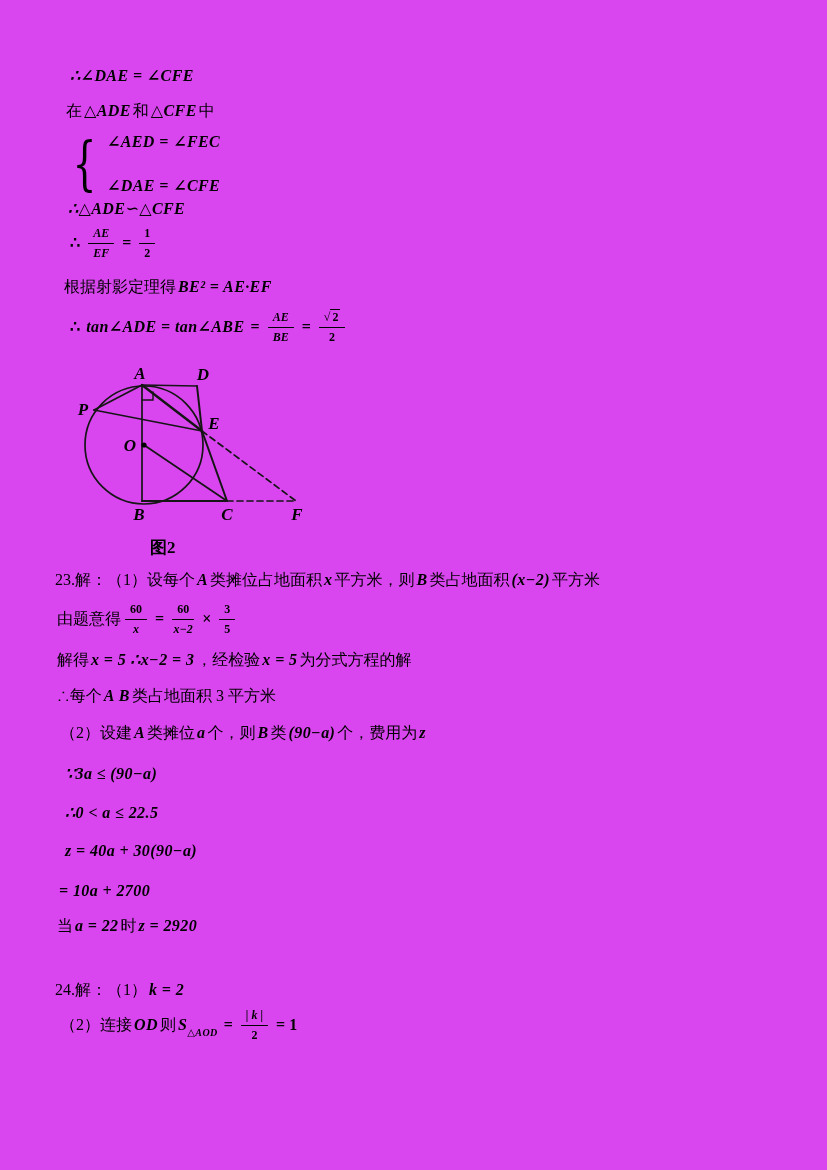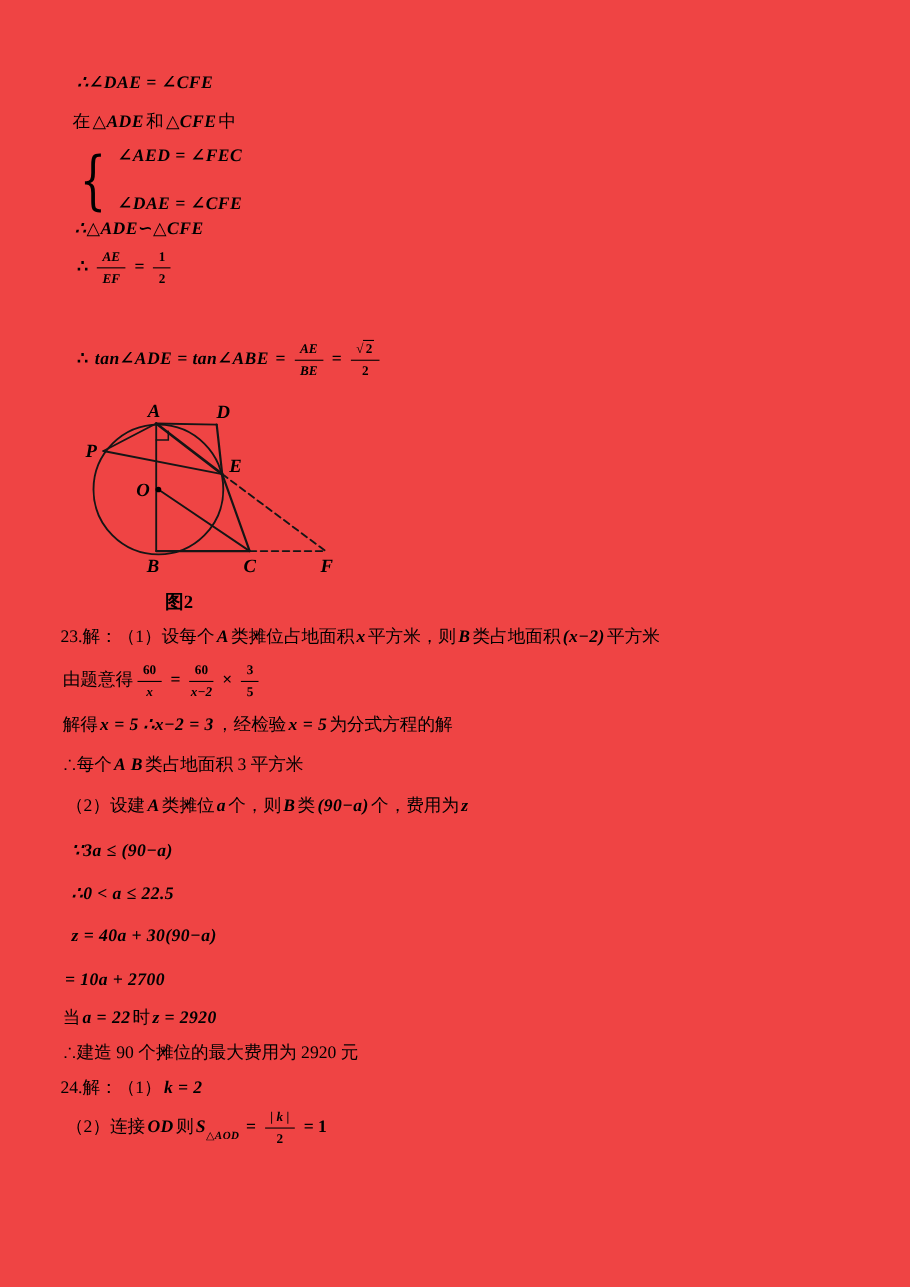--- a/index.html
+++ b/index.html
@@ -1,21 +1,21 @@
 <!DOCTYPE html>
 <html><head>
 <meta charset="utf-8">
 <style>
   * { box-sizing: border-box; }
   html, body { margin: 0; padding: 0; background: #ffffff; }
   .page {
     position: relative;
     width: 827px;
     height: 1170px;
-    background: #ef4444;
+    background: #d946ef;
     color: #000;
     font-family: "Liberation Serif", "DejaVu Serif", serif;
     overflow: hidden;
   }
   .line {
     position: absolute;
     display: flex;
     align-items: center;
     white-space: pre;
     font-size: 16px;
@@ -98,20 +98,23 @@
     <span class="m">∴△ADE∽△CFE</span>
   </div>
 
   <div class="line" style="top:226px;left:66px">
     <span class="op">∴</span>
     <span class="frac"><span class="num">AE</span><span class="den">EF</span></span>
     <span class="op">=</span>
     <span class="frac"><span class="num upright">1</span><span class="den upright">2</span></span>
   </div>
 
+  <div class="line" style="top:277px;left:64px">
+    <span class="zh">根据射影定理得</span><span class="m">BE² = AE·EF</span>
+  </div>
 
   <div class="line" style="top:310px;left:66px">
     <span class="op">∴</span>
     <span class="m">tan∠ADE = tan∠ABE</span>
     <span class="op">=</span>
     <span class="frac"><span class="num">AE</span><span class="den">BE</span></span>
     <span class="op">=</span>
     <span class="frac"><span class="num"><span class="sqrt-sign">√</span><span class="sqrt-rad">2</span></span><span class="den upright">2</span></span>
   </div>
 
@@ -183,23 +186,20 @@
   </div>
 
   <div class="line" style="top:881px;left:57px">
     <span class="m">= 10a + 2700</span>
   </div>
 
   <div class="line" style="top:916px;left:57px">
     <span class="zh">当</span><span class="m">a = 22</span><span class="zh">时</span><span class="m">z = 2920</span>
   </div>
 
-  <div class="line" style="top:948px;left:57px">
-    <span class="zh">∴建造 90 个摊位的最大费用为 2920 元</span>
-  </div>
 
   <div class="line" style="top:980px;left:55px">
     <span class="zh">24.解：（1）</span><span class="m">k = 2</span>
   </div>
 
   <div class="line" style="top:1008px;left:60px">
     <span class="zh">（2）连接</span>
     <span class="m">OD</span>
     <span class="zh">则</span>
     <span class="m"><span>S</span><sub class="tri">△AOD</sub></span>

